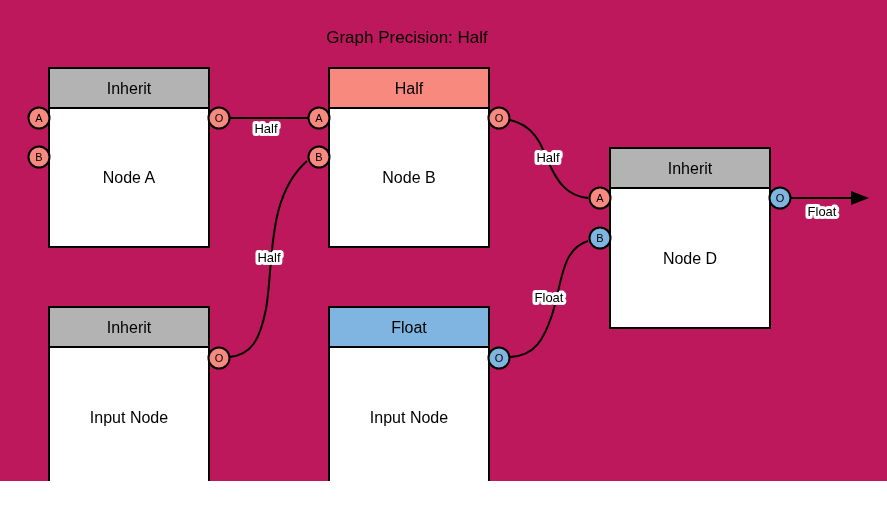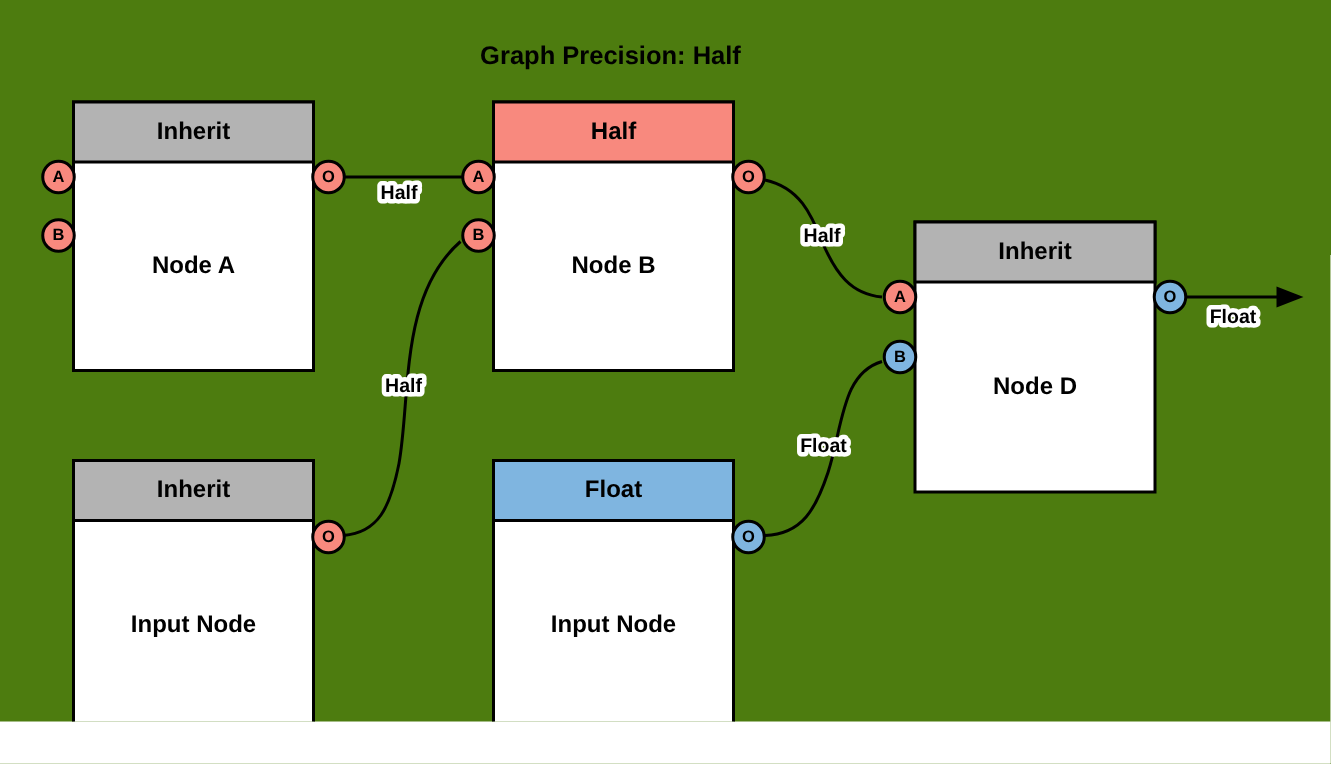--- a/index.html
+++ b/index.html
@@ -9,23 +9,22 @@
   }
   body {
     width: 887px;
     height: 509px;
     font-family: "Liberation Sans", sans-serif;
   }
   .canvas {
     position: relative;
     width: 887px;
     height: 481px;
-    background: #4d7c0f;
+    background: #be185d;
     overflow: hidden;
-    font-weight: bold;
   }
   svg { display: block; }
   svg text {
     font-family: "Liberation Sans", sans-serif;
     fill: #000000;
   }
   .title-text  { font-size: 17px; }
   .header-text { font-size: 16px; }
   .node-label  { font-size: 16px; }
   .port-letter { font-size: 11px; }

